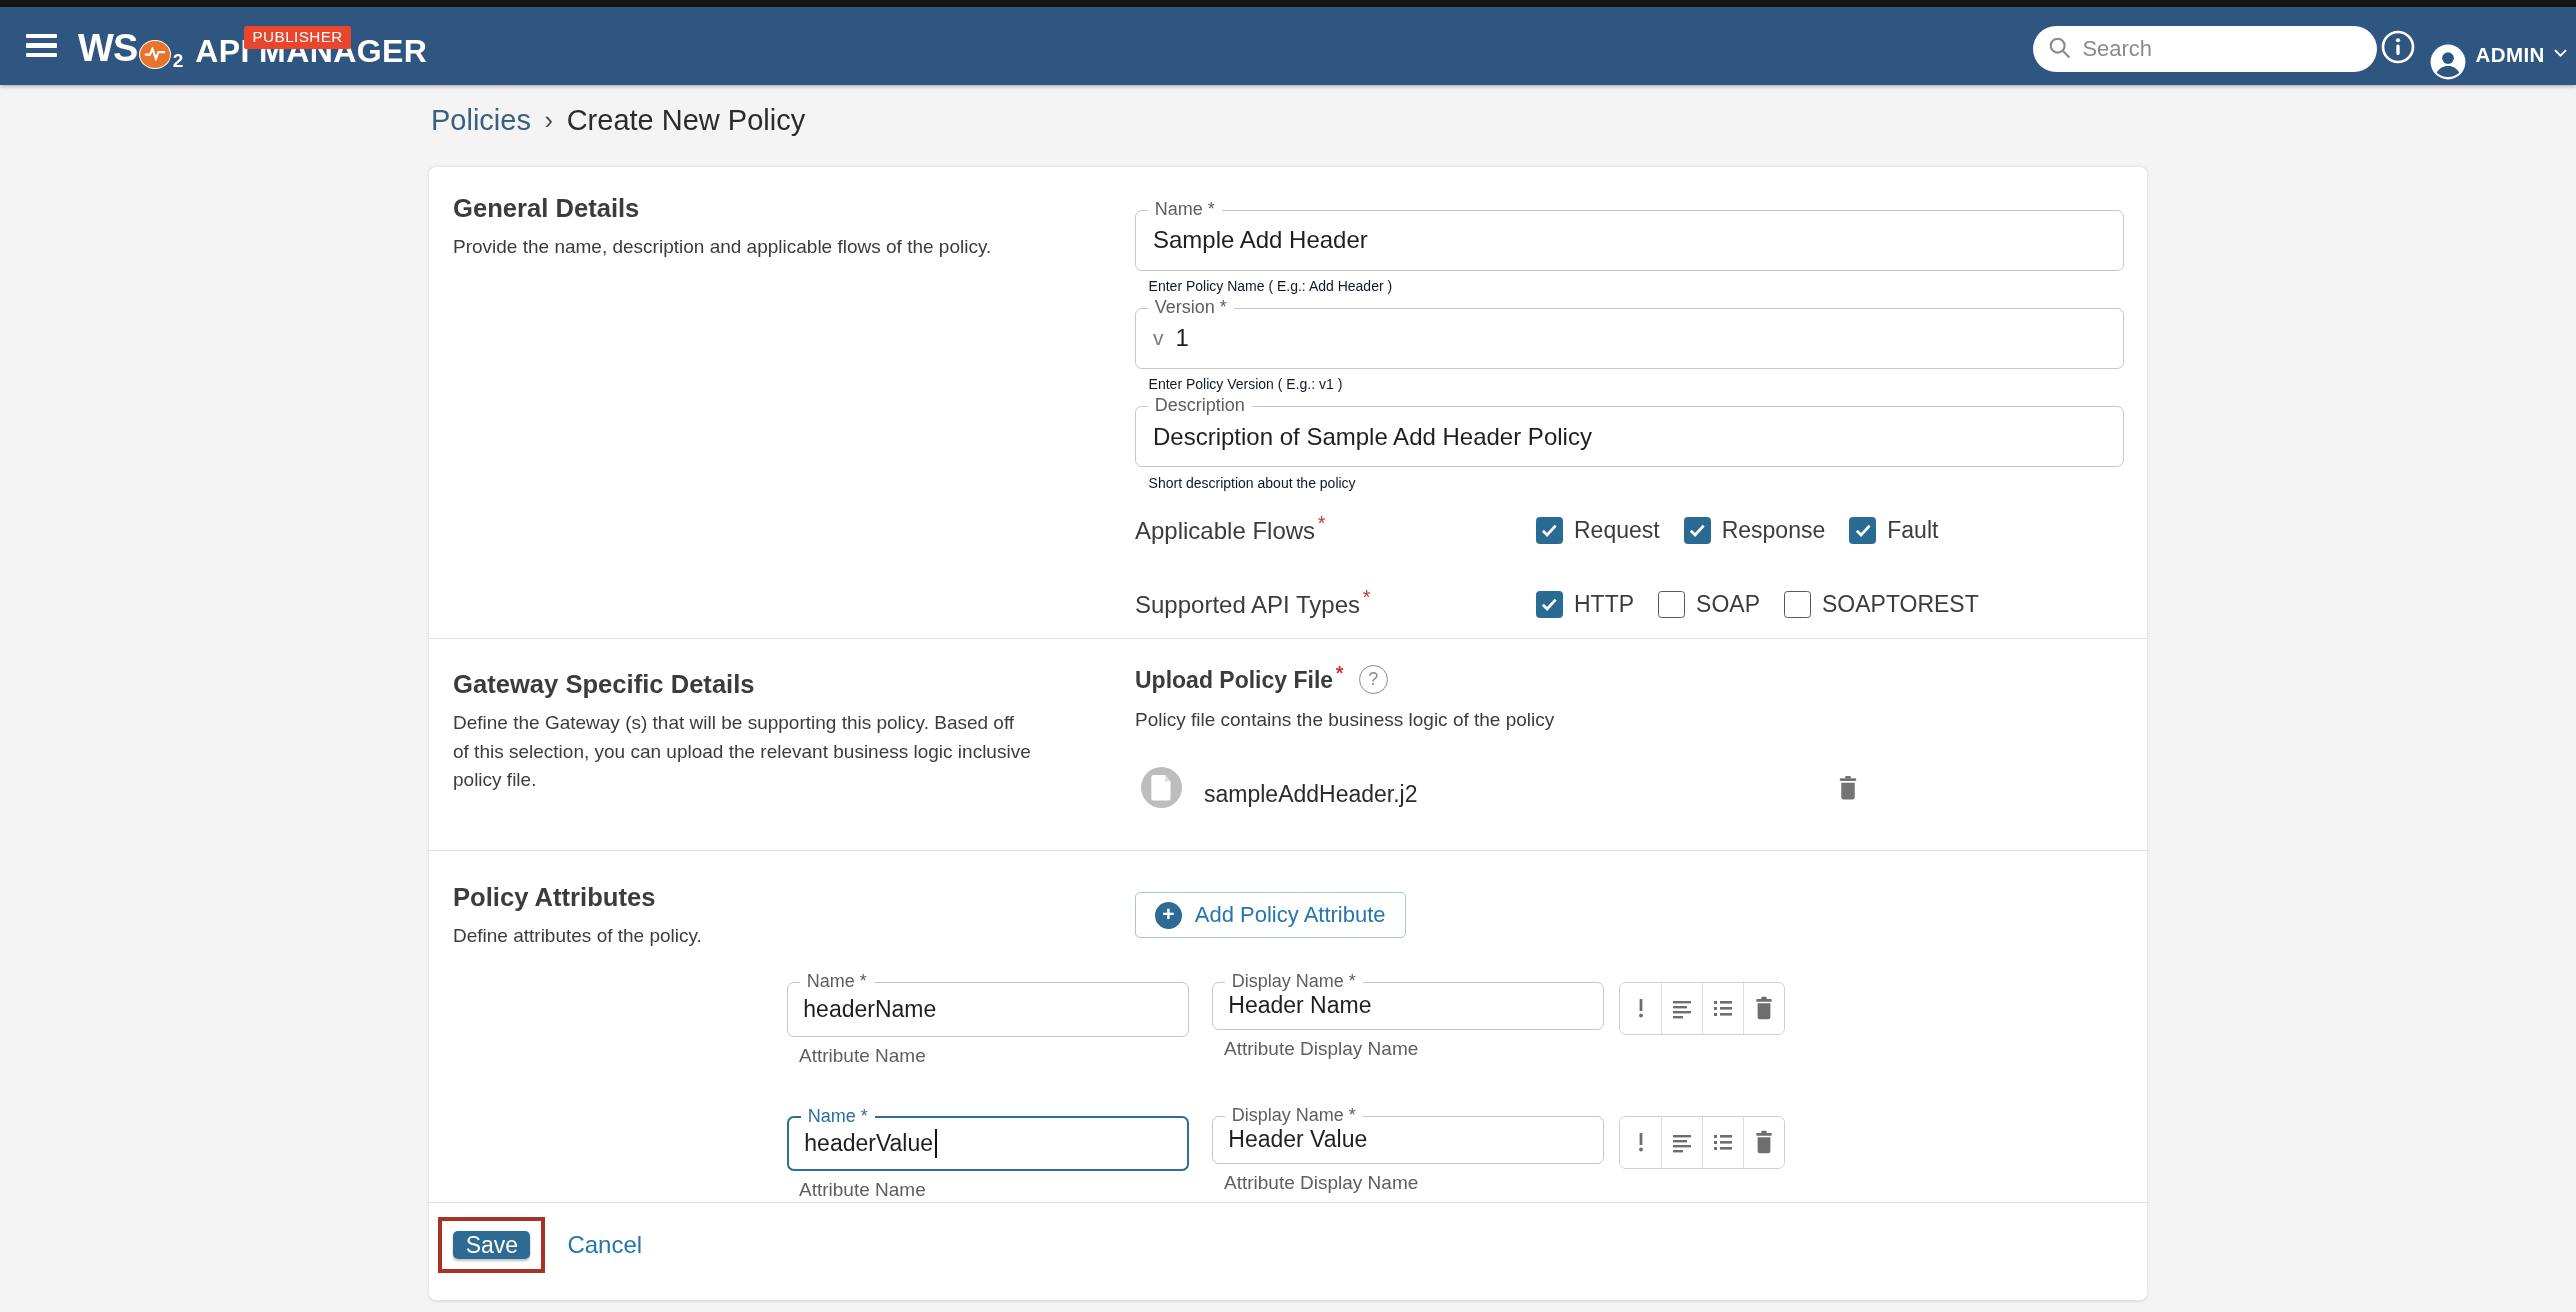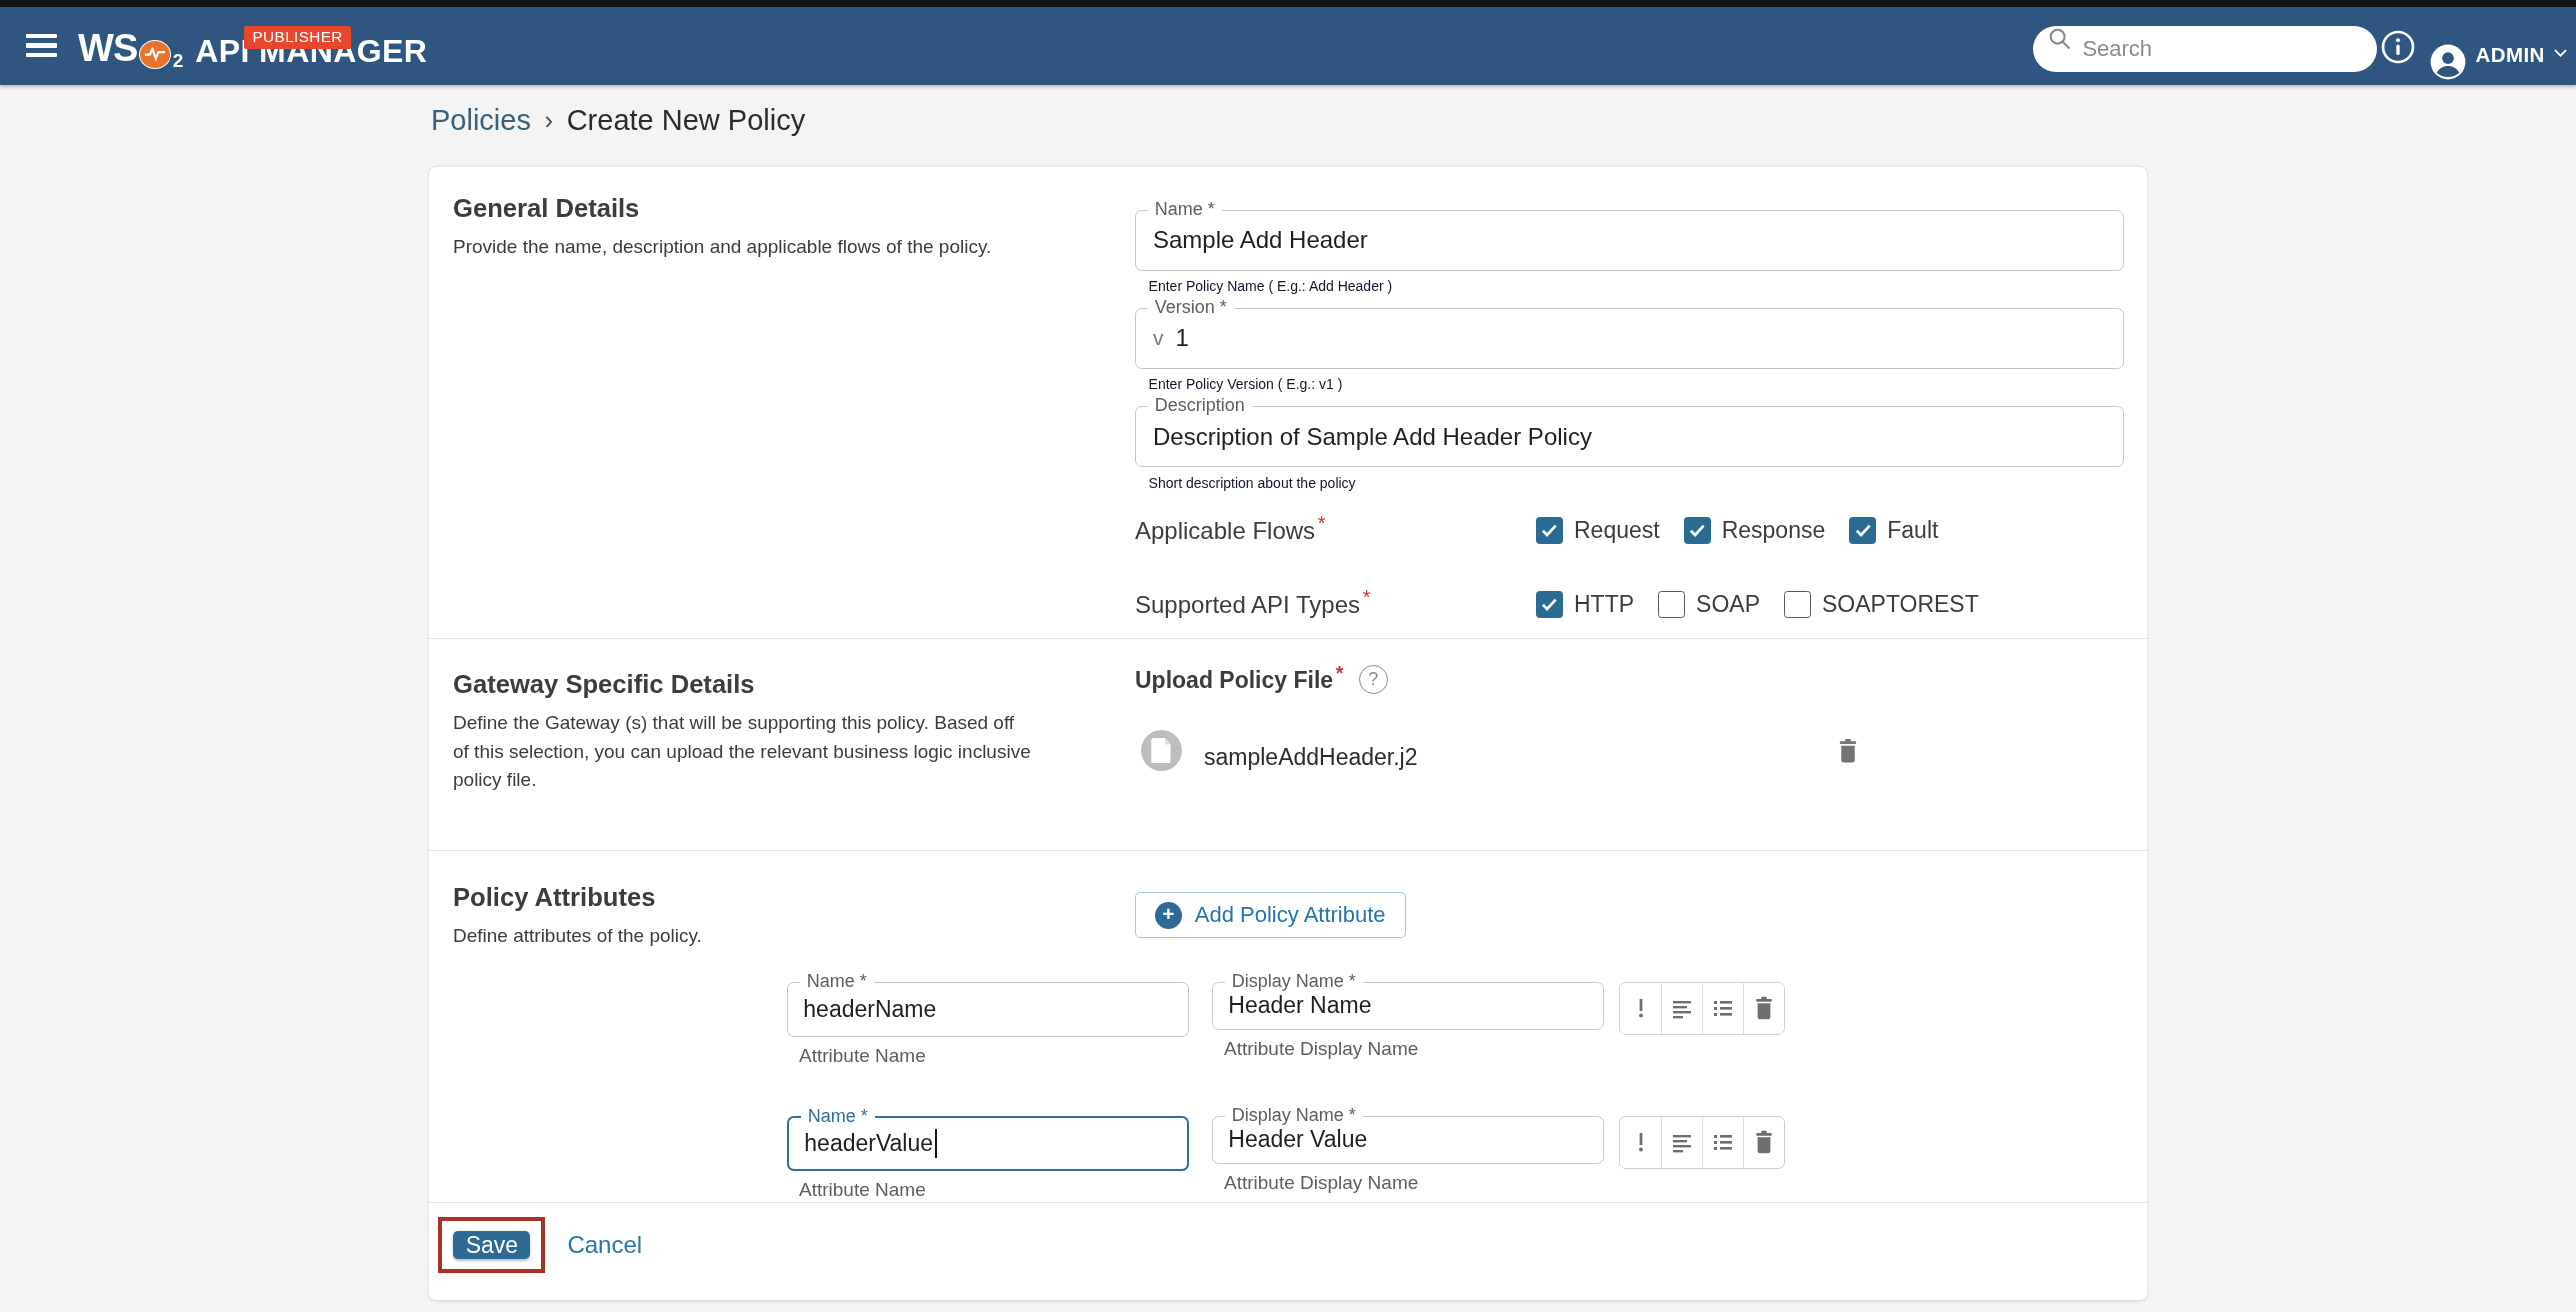--- a/index.html
+++ b/index.html
@@ -10,21 +10,21 @@
   .topstrip{height:6.8px;background:#161616}
   .appbar{height:78px;background:#2F5681;position:relative;box-shadow:0 1.7px 4.3px rgba(0,0,0,.3)}
   .menu-btn{position:absolute;left:25.6px;top:22px;width:32px;height:34px;cursor:pointer}
   .menu-btn .bar{width:31px;height:4.3px;background:#fff;border-radius:0.9px;margin:5.1px 0}
   .logo{position:absolute;left:78px;top:20.5px;display:flex;align-items:flex-end}
   .logo-ws{color:#fff;font-size:38px;font-weight:700;letter-spacing:-0.9px}
   .logo-oval{width:32px;height:29px;border-radius:50%;background:#E8732A;margin:0 0 1.7px 1.7px;display:flex;align-items:center;justify-content:center;border:1.7px solid #fff}
   .logo-sub{color:#fff;font-size:19px;font-weight:700;margin:0 6.8px -1.7px 1.7px}
   .logo-product{color:#fff;font-size:32px;font-weight:700;letter-spacing:0.4px;margin-left:5.1px}
   .badge{position:absolute;left:244px;top:19px;background:#E8472E;color:#fff;font-size:15.3px;font-weight:400;padding:2.6px 8.5px;border-radius:2.6px;letter-spacing:0.4px}
-  .search{position:absolute;left:2033px;top:19px;width:344px;height:46px;background:#fff;border-radius:24px;display:flex;padding-left:13.6px}
+  .search{position:absolute;left:2033px;top:19px;width:344px;height:46px;background:#fff;border-radius:24px;display:flex;align-items:center;padding-left:13.6px}
   .search input{border:none;outline:none;font-size:22px;color:#1F1F1F;background:transparent;width:281px;margin-left:10.2px;font-family:inherit}
   .search input::placeholder{color:#8A8A8A}
   .iconbtn{position:absolute;cursor:pointer}
   .info-btn{left:2380px;top:22px}
   .account{position:absolute;left:2429px;top:36px;display:flex;align-items:flex-start;cursor:pointer}
   .admin-label{color:#fff;font-size:20.5px;font-weight:700;margin:0 6.8px 0 8.5px;letter-spacing:0.4px}
 
   
   .breadcrumb{position:absolute;left:431px;top:104px;display:flex;align-items:center;gap:13.6px;font-size:29px}
   .bc-link{color:#39607E;cursor:pointer}
@@ -253,20 +253,21 @@
   <div class="left-col gw">
     <div class="sec-title">Gateway Specific Details</div>
     <div class="sec-desc">Define the Gateway (s) that will be supporting this policy. Based off of this selection, you can upload the relevant business logic inclusive policy file.</div>
   </div>
 
   <div class="upload-block">
     <div class="upload-title-row">
       <span class="upload-title"><span>Upload Policy File</span><span class="req">*</span></span>
       <span class="help-circle">?</span>
     </div>
+    <div class="upload-desc">Policy file contains the business logic of the policy</div>
     <div class="file-row">
       <span class="file-avatar">
         <svg width="22" height="25.6" viewBox="0 0 20 24">
             <path d="M2 0h11l5 6v16a2 2 0 0 1-2 2H2a2 2 0 0 1-2-2V2a2 2 0 0 1 2-2z" fill="#fff"></path>
             <path d="M13 0l5 6h-5z" fill="#dedede"></path>
           </svg>
       </span>
       <span class="file-name">sampleAddHeader.j2</span>
       <span class="file-delete">
         <svg width="24" height="27" viewBox="0 0 24 28">

